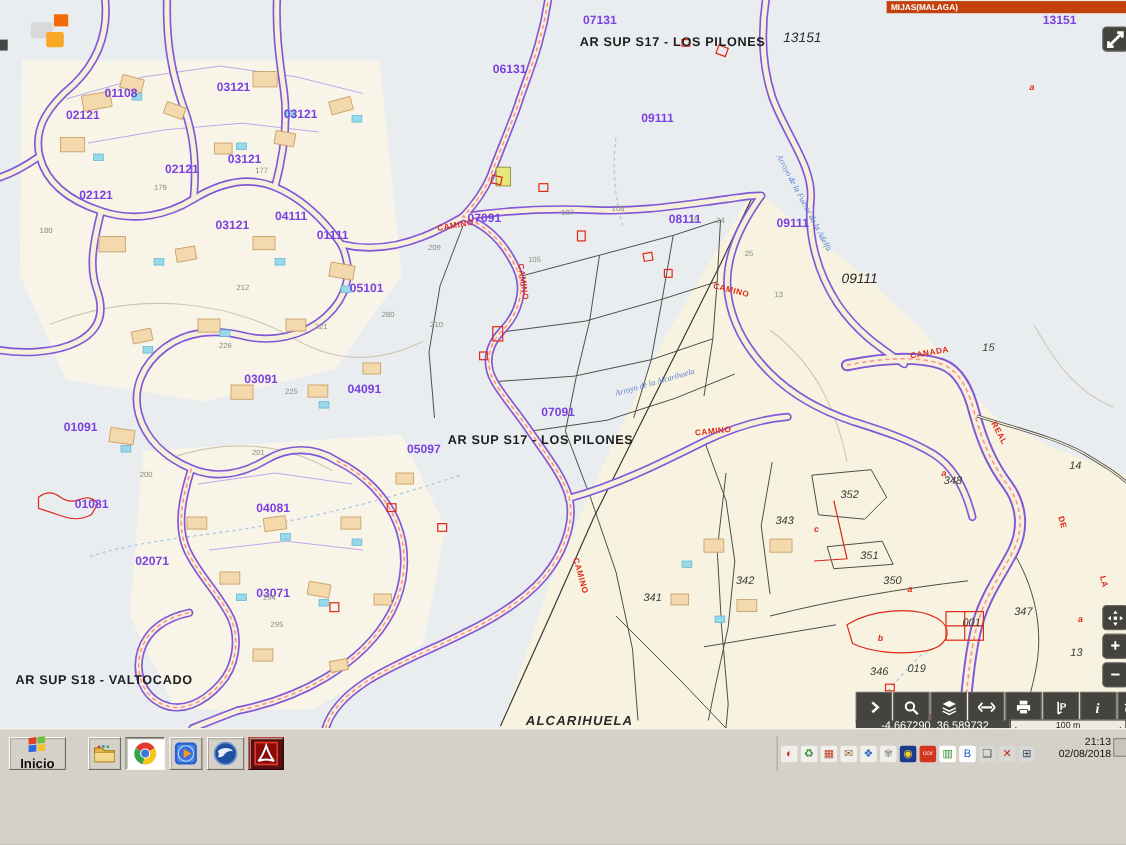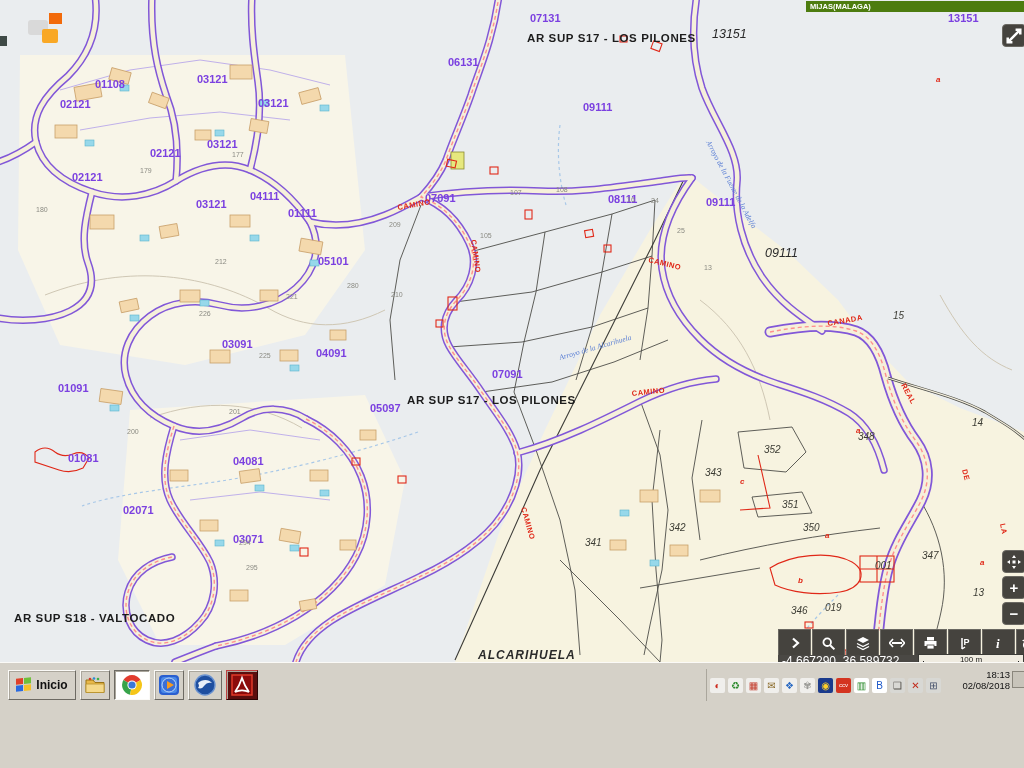--- a/index.html
+++ b/index.html
@@ -26,28 +26,28 @@
   .plineb{stroke:#3c3c38;stroke-width:1.1;fill:none;}
   .lav{stroke:#b9a8ea;stroke-width:.9;fill:none;}
   .bld{fill:#f4d9ad;stroke:#c9a06a;stroke-width:.8;}
   .pool{fill:#97d8ea;stroke:#5ab4cc;stroke-width:.6;}
   .redm{fill:none;stroke:#e02818;stroke-width:1.1;}
   .contour{stroke:#cfc7b4;stroke-width:1;fill:none;}
   .bstream{stroke:#a8c8e8;stroke-width:1.2;fill:none;stroke-dasharray:3 3;}
   .dkroad{stroke:#4a4a44;stroke-width:2.6;fill:none;}
   .dkroadf{stroke:#f3eedd;stroke-width:1.2;fill:none;}
   
-  .maptitle{position:absolute;left:806px;top:1px;width:218px;height:11px;background:#4d7c0f;
+  .maptitle{position:absolute;left:806px;top:1px;width:218px;height:11px;background:#c2410c;
     color:#fff;font-size:7.5px;line-height:11px;padding-left:4px;box-sizing:border-box;font-weight:bold;}
   .sqbtn{position:absolute;width:22px;height:21px;background:#45433e;border:1px solid #6a6862;
     border-radius:4px;color:#fff;display:flex;align-items:center;justify-content:center;cursor:pointer;}
   .mtb{position:absolute;top:629px;height:26px;width:31px;background:#45433e;border:1px solid #6a6862;
     display:flex;align-items:center;justify-content:center;cursor:pointer;}
   .coordbar{position:absolute;left:778px;top:655px;width:140px;height:12px;background:#4a4844;
-    color:#fff;font-size:12px;line-height:12px;padding-left:4px;box-sizing:border-box;}
+    color:#fff;font-size:10px;line-height:12px;padding-left:4px;box-sizing:border-box;text-align:center;}
   .scalebar{position:absolute;left:918px;top:654px;width:106px;height:13px;background:#efebe0;
     border:1px solid #3a3a36;box-sizing:border-box;color:#1a1a1a;font-size:8px;text-align:center;line-height:10px;}
   .scalebar .tick{position:absolute;left:4px;right:4px;bottom:1px;border-bottom:1px solid #222;height:3px;
     border-left:1px solid #222;border-right:1px solid #222;}
   
   .taskbar{position:absolute;left:0;top:662px;width:1024px;height:106px;background:#d5d1c8;border-top:1px solid #fbfaf7;}
   .tb-btn{position:absolute;top:7px;height:30px;background:#d5d1c8;border:1px solid;
     border-color:#fbfaf7 #6d6a63 #6d6a63 #fbfaf7;box-shadow:1px 1px 0 #aaa69c inset;
     display:flex;align-items:center;justify-content:center;gap:4px;cursor:pointer;box-sizing:border-box;}
   .tb-btn.pressed{border-color:#6d6a63 #fbfaf7 #fbfaf7 #6d6a63;background:#fff;}
@@ -412,21 +412,21 @@
       </div>
 
     <div class="coordbar">-4.667290, 36.589732</div>
     <div class="scalebar">
       <span>100 m</span>
       <div class="tick"></div>
     </div>
   </div>
 
   <div class="taskbar">
-    <div class="tb-btn" style="left:8px;width:68px;">
+    <div class="tb-btn" style="left:8px;width:52px;flex-direction:column;">
       <span class="winflag">
         <i style="background:#e0402a"></i>
           <i style="background:#6fbf3a"></i>
         <i style="background:#2a6ae0"></i>
           <i style="background:#f5c028"></i>
       </span>
       <span class="inicio-label">Inicio</span>
     </div>
 
     <div class="tb-btn" style="left:80px;width:30px;">
@@ -485,18 +485,18 @@
           <div class="tray-ico" style="background: rgb(26, 58, 140); color: rgb(255, 208, 40);">◉</div>
           <div class="tray-ico" style="background: rgb(212, 52, 32); color: rgb(255, 255, 255); font-size: 6px;">ccv</div>
           <div class="tray-ico" style="background: rgb(255, 255, 255); color: rgb(42, 138, 42);">▥</div>
           <div class="tray-ico" style="background: rgb(255, 255, 255); color: rgb(26, 86, 200);">B</div>
           <div class="tray-ico" style="background: rgb(216, 216, 212); color: rgb(85, 82, 76);">❑</div>
           <div class="tray-ico" style="background: rgb(216, 216, 212); color: rgb(194, 42, 26);">✕</div>
           <div class="tray-ico" style="background: rgb(216, 216, 212); color: rgb(68, 80, 106);">⊞</div>
         </div>
     </div>
     <div class="clock">
-      <div>18:13</div>
+      <div>21:13</div>
       <div>02/08/2018</div>
     </div>
     <div class="edge-ico"></div>
   </div>
 </div>
 
 </body></html>

